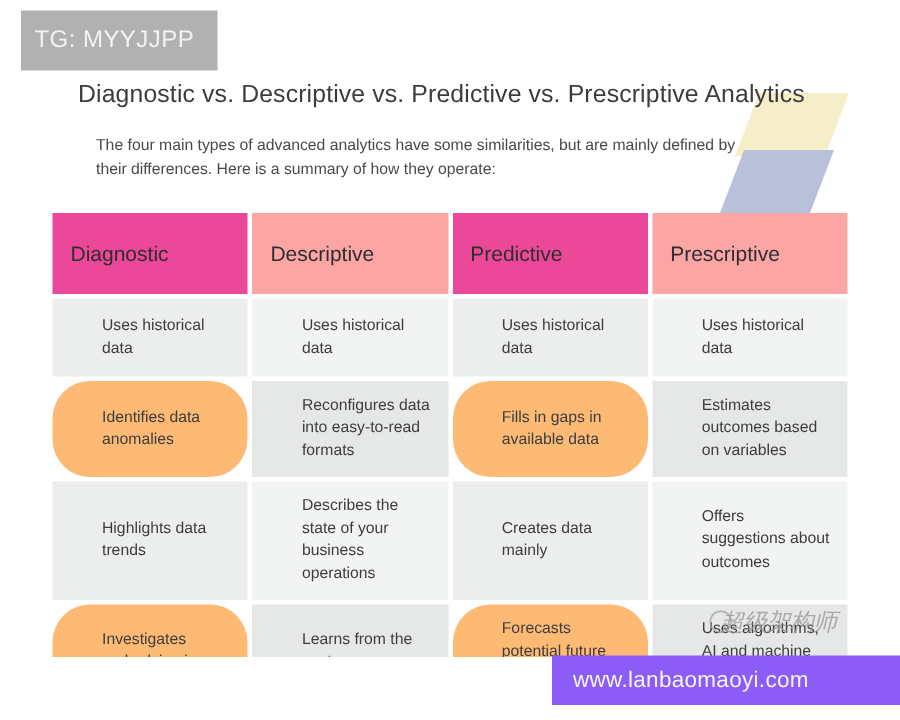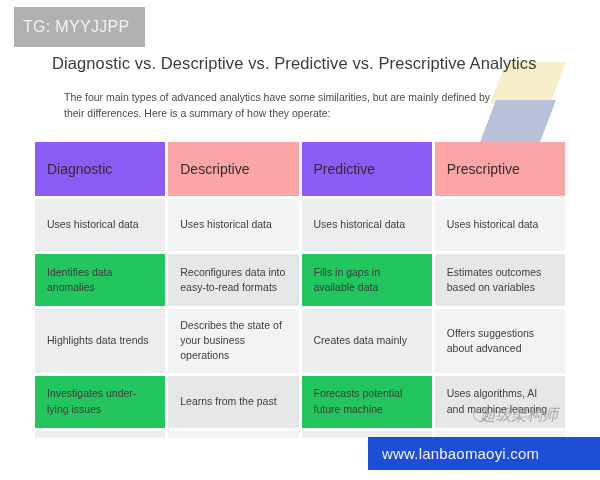--- a/index.html
+++ b/index.html
@@ -98,35 +98,36 @@
     vertical-align: middle;
     font-weight: normal;
   }
   #analytics-table thead th {
     height: 36px;
     font-size: 14px;
     color: #2e2e2e;
     background: #fca5a5;
   }
   #analytics-table thead th.col-shade {
-    background: #8b5cf6;
+    background: #ec4899;
     margin-top: 35px;
   }
   #analytics-table tbody td {
     height: 34px;
     font-size: 10.5px;
     line-height: 1.45;
     color: #3d3d3d;
+    padding-left: 33px;
   }
   
   #analytics-table tbody tr.row-light td { background: #f2f3f3; }
   #analytics-table tbody tr.row-dark  td { background: #e6e8e8; }
   
   #analytics-table tbody tr.row-light td.col-shade { background: #eceeee; }
-  #analytics-table tbody tr.row-dark  td.col-shade { background: #22c55e; }
+  #analytics-table tbody tr.row-dark  td.col-shade { background: #fdba74; border-radius: 25px; }
 
   
   #wm-chinese {
     position: absolute;
     left: 480px;
     top: 405px;
     font-size: 16px;
     color: rgba(150,150,150,0.75);
     font-style: italic;
     letter-spacing: -0.5px;
@@ -146,21 +147,21 @@
     pointer-events: none;
   }
 
   
   #site-banner {
     position: absolute;
     left: 368px;
     top: 437px;
     width: 232px;
     height: 33px;
-    background: #1d4ed8;
+    background: #8b5cf6;
     display: flex;
     align-items: center;
     padding-left: 14px;
     box-sizing: border-box;
     z-index: 40;
   }
   #site-banner .site-text {
     color: #f4f4f4;
     font-size: 15px;
     letter-spacing: 0.2px;
@@ -205,21 +206,21 @@
       <tr class="row-dark">
         <td class="col-shade">Identifies data anomalies</td>
         <td>Reconfigures data into easy-to-read formats</td>
         <td class="col-shade">Fills in gaps in available data</td>
         <td>Estimates outcomes based on variables</td>
       </tr>
       <tr class="row-light">
         <td class="col-shade">Highlights data trends</td>
         <td>Describes the state of your business operations</td>
         <td class="col-shade">Creates data mainly</td>
-        <td>Offers suggestions about advanced</td>
+        <td>Offers suggestions about outcomes</td>
       </tr>
       <tr class="row-dark">
         <td class="col-shade">Investigates under-lying issues</td>
         <td>Learns from the past</td>
         <td class="col-shade">Forecasts potential future machine</td>
         <td>Uses algorithms, AI and machine leanring</td>
       </tr>
       <tr class="row-light">
         <td class="col-shade">Answers "Why" Questions</td>
         <td>Answer "What" Questions</td>

